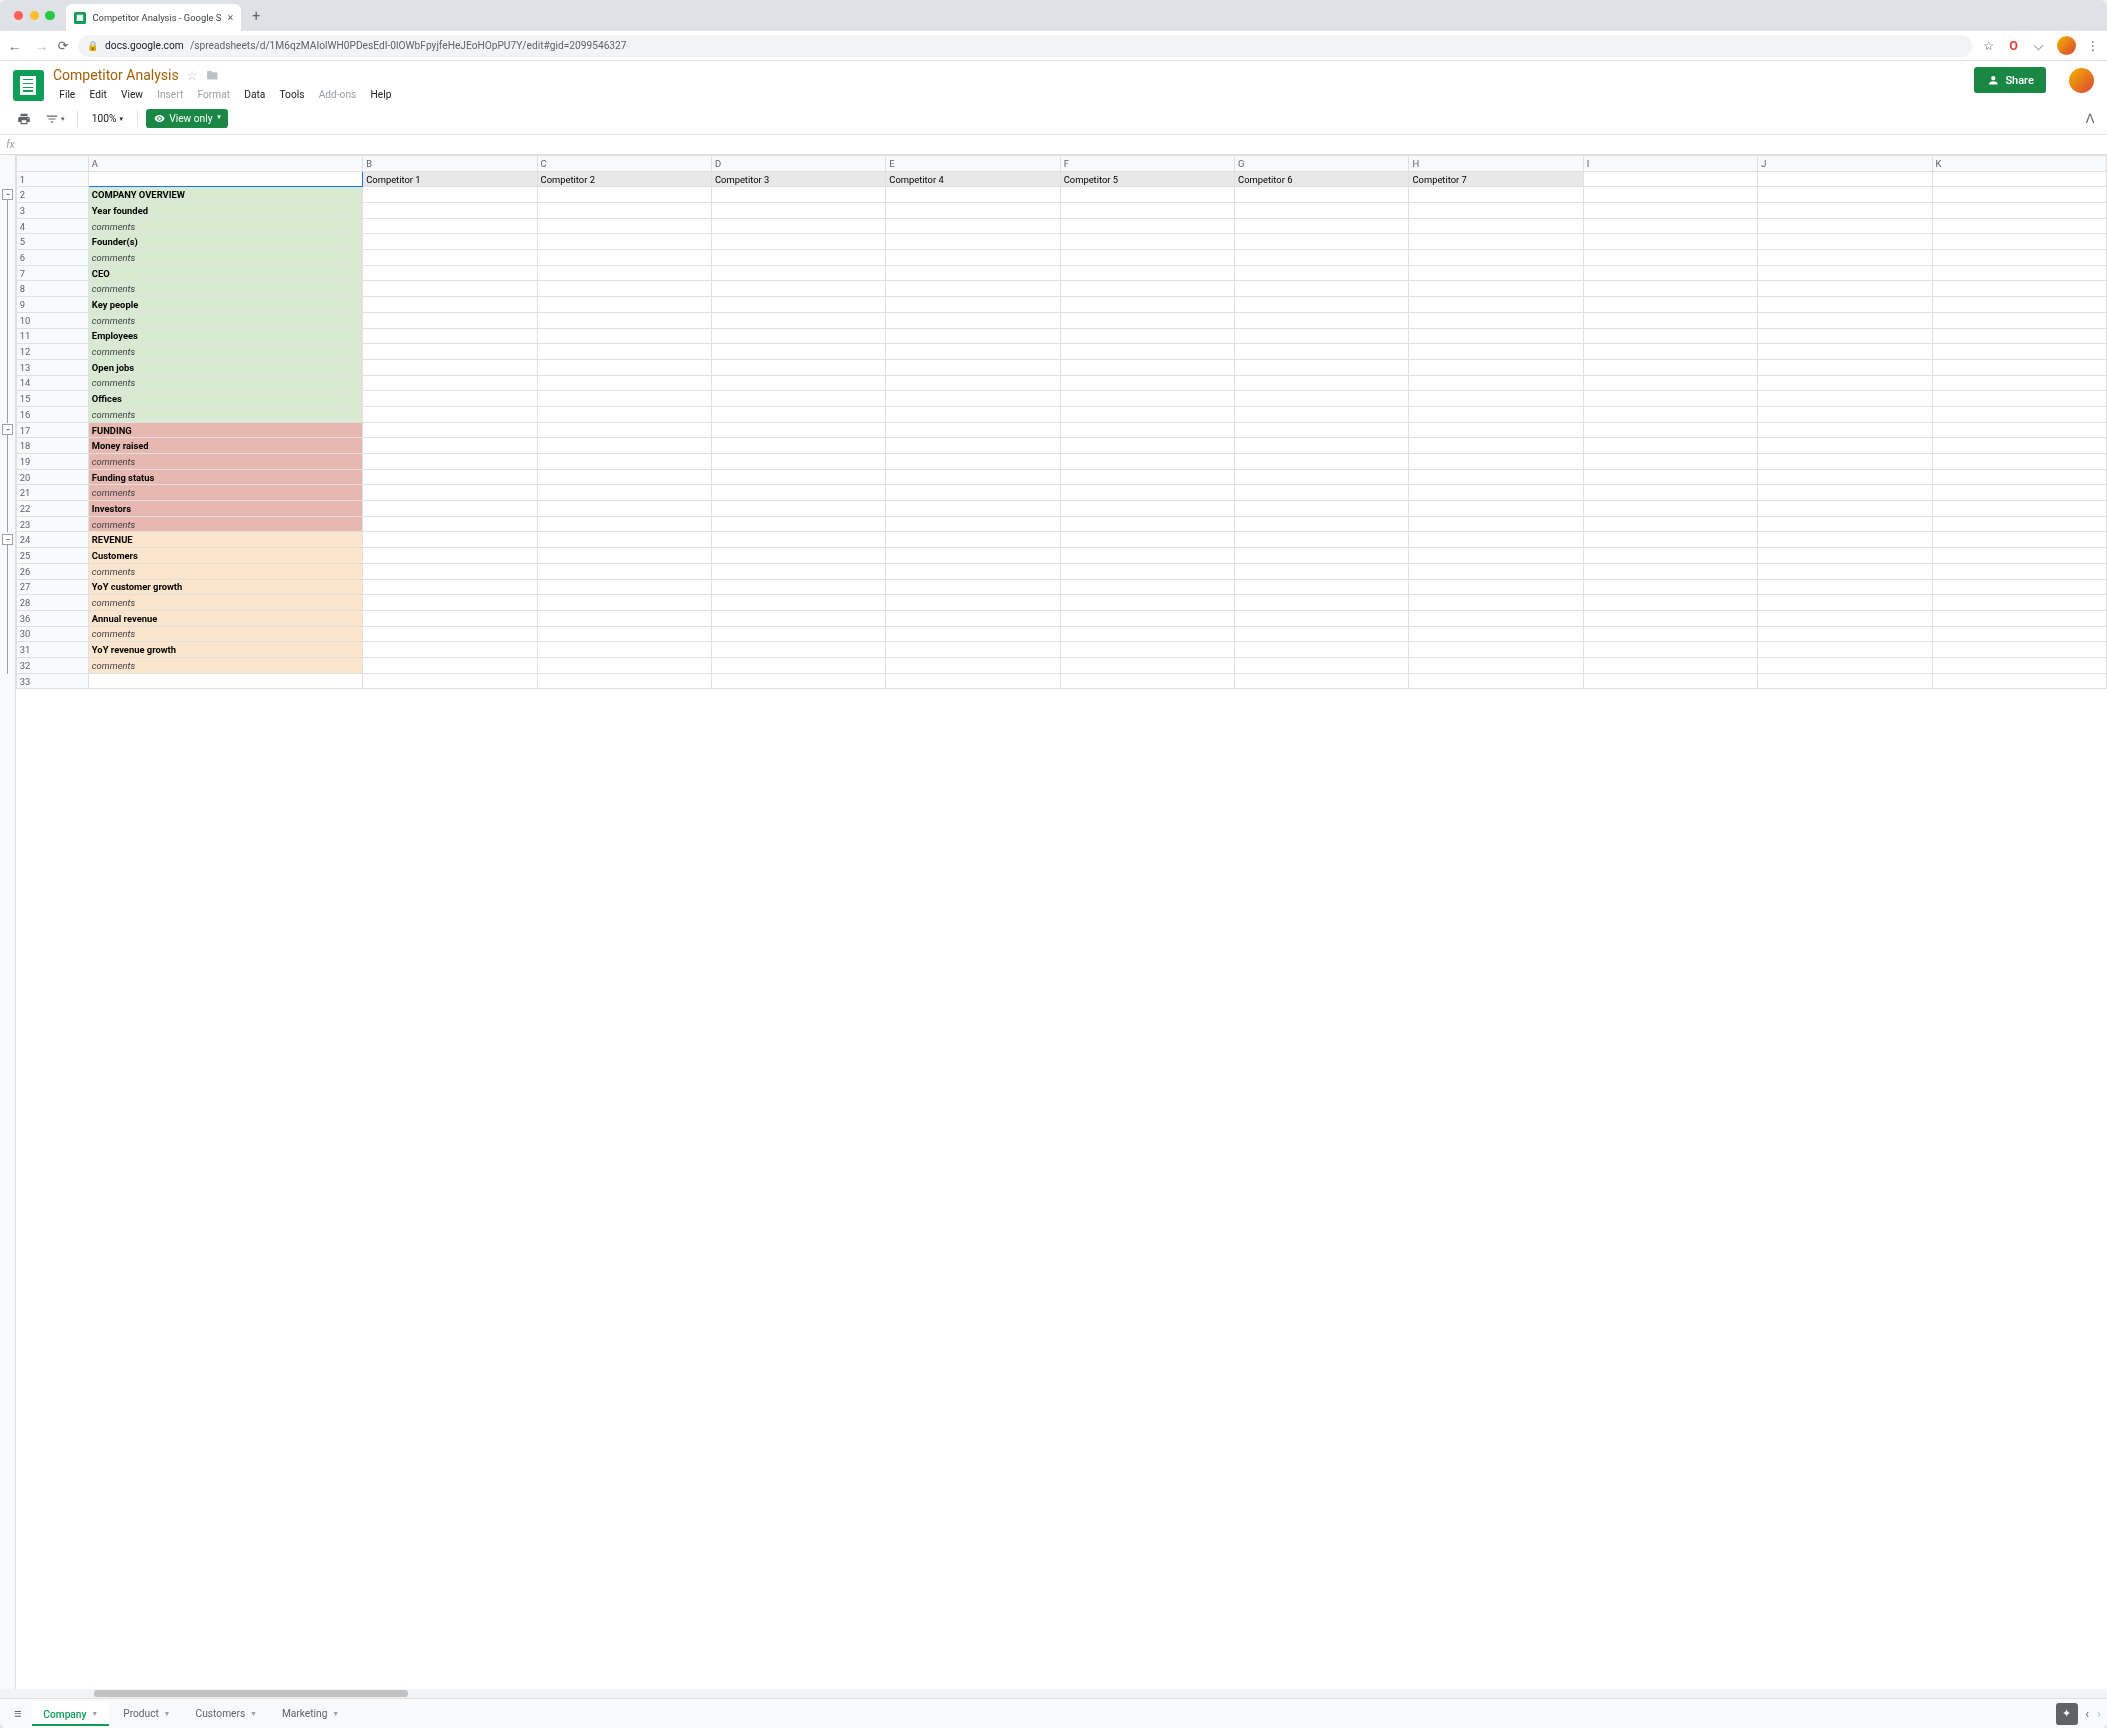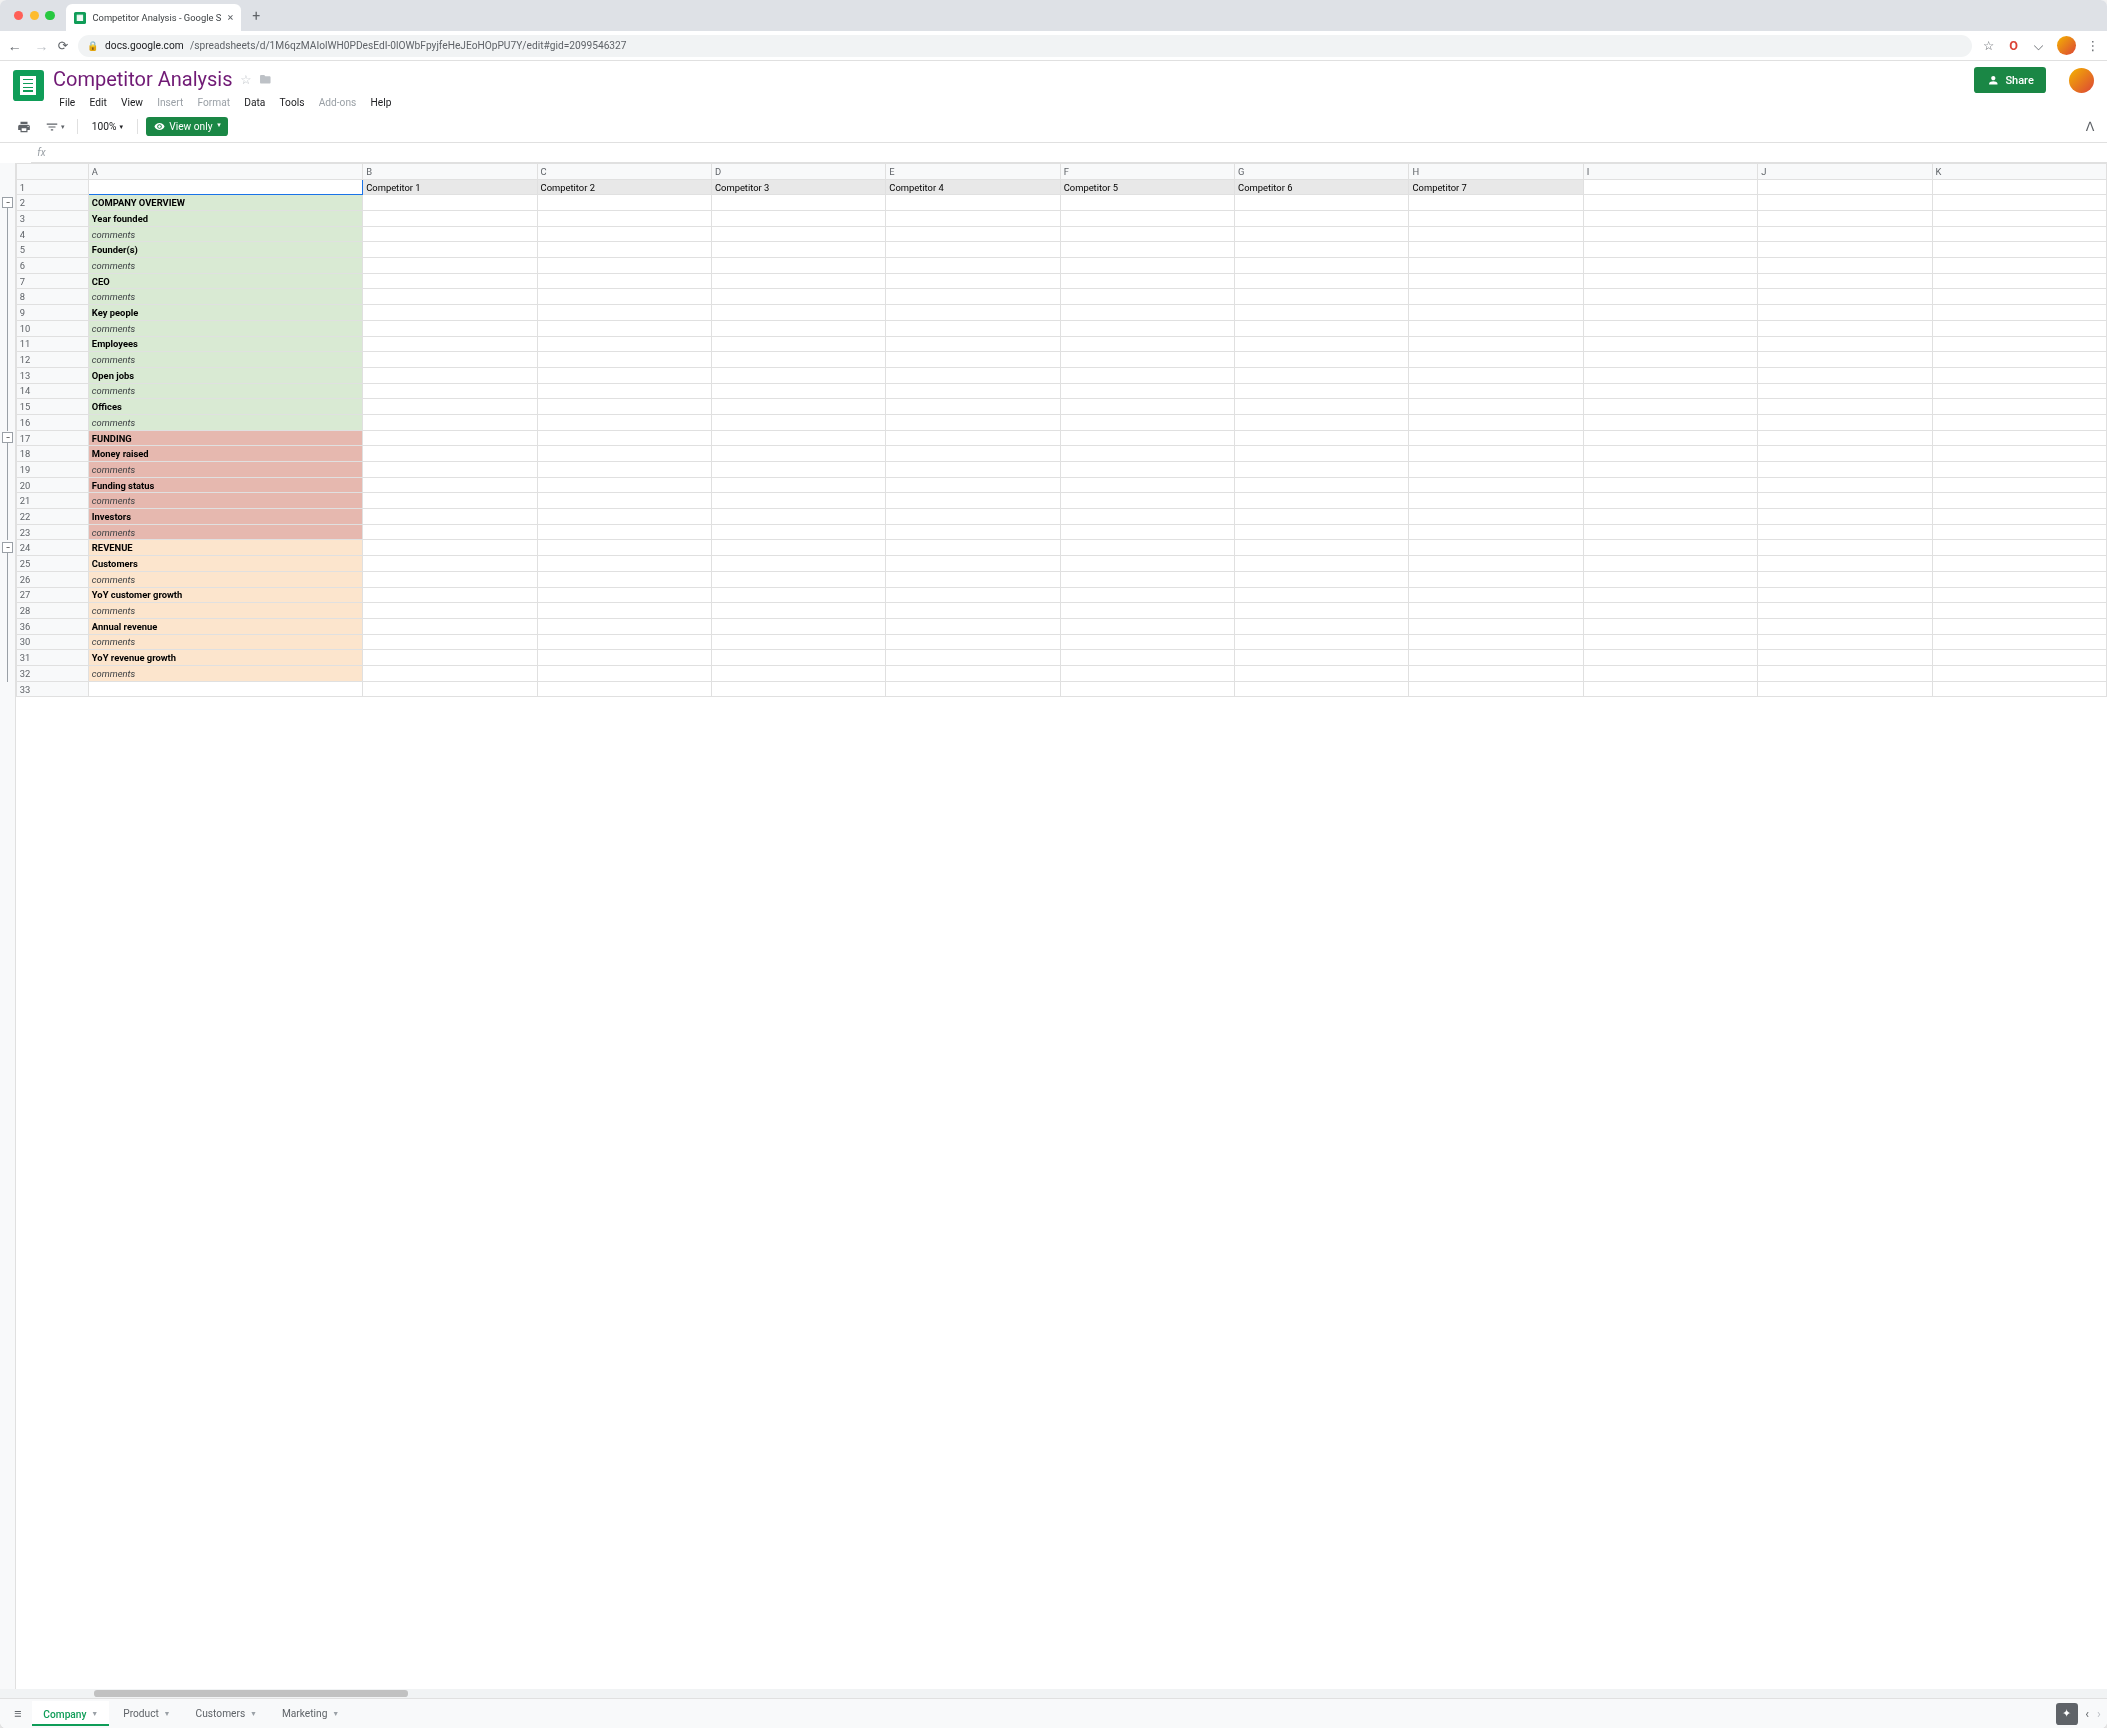--- a/index.html
+++ b/index.html
@@ -34,40 +34,40 @@
 .avatar-sm { width: 19px; height: 19px; border-radius: 50%; background: linear-gradient(135deg,#f4b400,#db4437); }
 .menu-dots { font-size: 12.6px; color: #5f6368; cursor: pointer; }
 
 
 .sheets-hdr { padding: 6.3px 12.6px 0; display: flex; align-items: flex-start; gap: 9.4px; }
 .sheets-logo { width: 31px; height: 31px; background: #0f9d58; border-radius: 3.1px; display: flex; align-items: center; justify-content: center; margin-top: 3.1px; }
 .sheets-logo-inner { width: 15.7px; height: 19px; background: #fff; position: relative; }
 .sheets-logo-inner::before { content:''; position:absolute; inset:3.1px; background: repeating-linear-gradient(0deg,#0f9d58 0 1.6px,#fff 1.6px 3.9px); }
 .doc-info { flex: 1; }
 .doc-title-row { display: flex; align-items: center; gap: 7.8px; }
-.doc-title { font-size: 20px; color: #701a75; }
+.doc-title { font-size: 14px; color: #a16207; }
 .doc-star { color: #bdc1c6; font-size: 12.6px; cursor: pointer; }
 .doc-menus { display: flex; gap: 1.6px; margin-top: 3.1px; }
 .menu-item { padding: 3.1px 6.3px; font-size: 10.2px; color: #202124; cursor: pointer; border-radius: 2.4px; }
 .menu-item.disabled { color: #9aa0a6; }
 .hdr-right { display: flex; align-items: center; gap: 23px; }
 .share-btn { background: #1a8745; color: #fff; padding: 6.3px 12.6px; border-radius: 3.1px; font-size: 11px; font-weight: 500; display: flex; align-items: center; gap: 6.3px; cursor: pointer; }
 .avatar-lg { width: 25px; height: 25px; border-radius: 50%; background: linear-gradient(135deg,#f4b400,#db4437); }
 
 
 .toolbar { height: 31px; border-bottom: 0.8px solid #e0e0e0; display: flex; align-items: center; padding: 0 12.6px; gap: 4.7px; }
 .tb-btn { padding: 3.1px 4.7px; color: #5f6368; cursor: pointer; display: flex; align-items: center; gap: 1.6px; }
 .tb-sep { width: 0.8px; height: 15.7px; background: #e0e0e0; margin: 0 3.1px; }
 .zoom { font-size: 10.2px; color: #202124; padding: 0 6.3px; display: flex; align-items: center; gap: 3.1px; }
 .view-only { background: #1a8745; color: #fff; padding: 3.9px 7.8px; border-radius: 3.1px; font-size: 10.2px; display: flex; align-items: flex-start; gap: 4.7px; cursor: pointer; }
 .tb-right { margin-left: auto; }
 .chev-up { color: #5f6368; cursor: pointer; }
 
 
-.fx-bar { height: 20.4px; border-bottom: 0.8px solid #e0e0e0; display: flex; align-items: center; padding: 0 6.3px; gap: 7.8px; margin-left: 31px; }
+.fx-bar { height: 20.4px; border-bottom: 0.8px solid #e0e0e0; display: flex; align-items: center; padding: 0 6.3px; gap: 7.8px; }
 .fx-label { font-style: italic; color: #9aa0a6; font-size: 10.2px; }
 .fx-input { flex: 1; font-size: 10.2px; border: none; outline: none; }
 
 
 .grid-wrap { flex: 1; display: flex; overflow: hidden; position: relative; }
 .outline-col { width: 15.7px; background: #f8f9fa; border-right: 0.8px solid #e0e0e0; position: relative; }
 .outline-toggle { position: absolute; left: 2.4px; width: 11px; height: 11px; border: 0.8px solid #9aa0a6; background: #fff; display: flex; align-items: center; justify-content: center; font-size: 7.8px; line-height: 1; cursor: pointer; }
 .outline-line { position: absolute; left: 7px; width: 0.8px; background: #9aa0a6; }
 .grid-main { flex: 1; overflow: auto; position: relative; }
 .grid-table { border-collapse: collapse; width: 100%; table-layout: fixed; }

